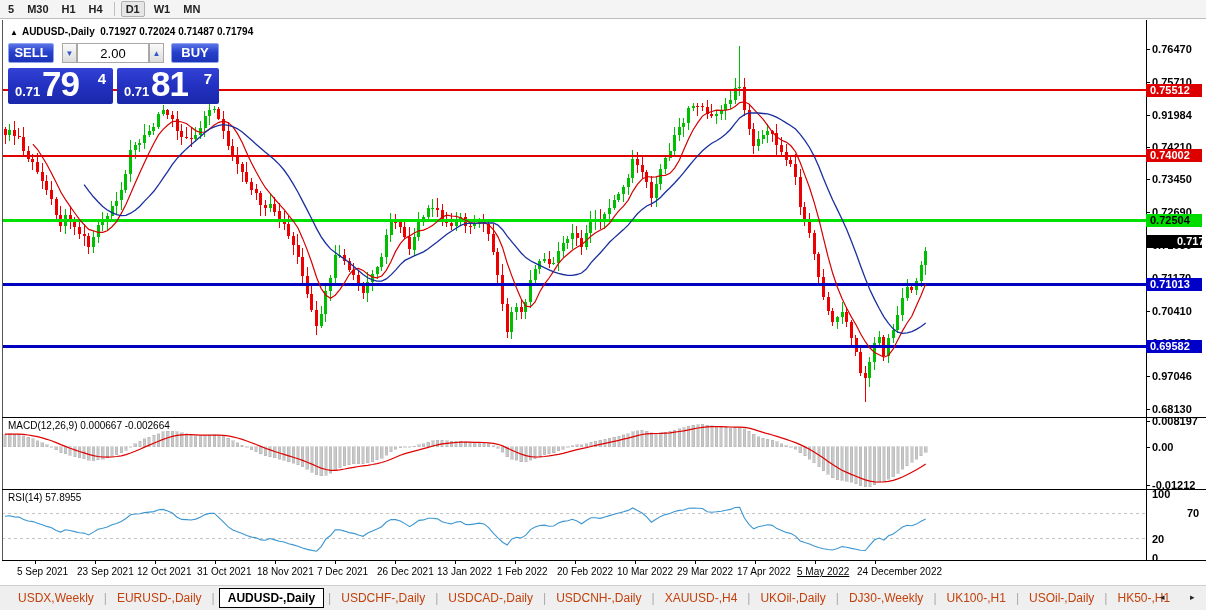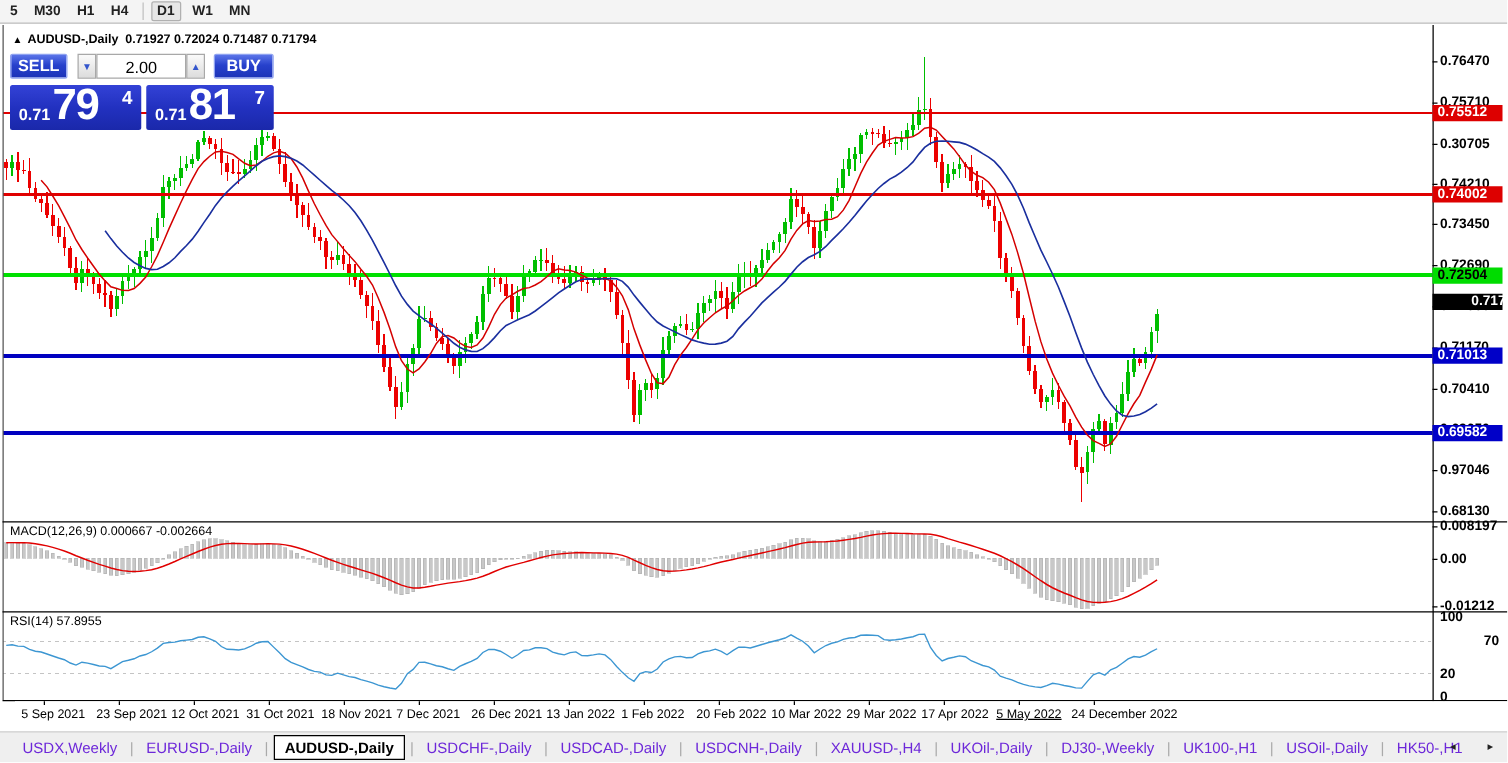--- a/index.html
+++ b/index.html
@@ -44,21 +44,21 @@
              font-size:11px; font-weight:700; padding-left:4px; white-space:nowrap; }
 
   
   #date-axis { position:absolute; left:12px; top:561px; width:1206px; height:24px; background:#fff; }
   .x-label { position:absolute; top:5px; font-size:10px; color:#000; white-space:nowrap; }
   .x-tick  { position:absolute; top:0; width:1px; height:3px; background:#000; }
 
   
   #tab-bar { position:absolute; left:0; top:585px; width:1206px; height:25px; background:#efefef;
              border-top:1px solid #cfcfcf; display:flex; align-items:center; padding-left:12px; }
-  .tab { font-size:12px; color:#6d28d9; padding:3px 6px; white-space:nowrap; cursor:pointer; }
+  .tab { font-size:12px; color:#c2410c; padding:3px 6px; white-space:nowrap; cursor:pointer; }
   .tab.active { background:#fff; color:#000; border:1px solid #000; font-weight:600; padding:2px 8px; }
   .tab-sep { color:#aaa; font-size:12px; margin:0 4px; }
   .tab-scroll { position:absolute; font-size:9px; color:#222; cursor:pointer; }
 
   svg { position:absolute; shape-rendering:crispEdges; }
   svg .smooth { shape-rendering:auto; }
 </style>
 </head>
 <body>
 <div id="app">
@@ -739,21 +739,21 @@
     <span class="sup">7</span>
   </div>
 </div>
 
 <div id="y-axis">
       <div class="y-tick-dash" style="top: 49px;"></div>
       <div class="y-tick-label" style="top: 43px;">0.76470</div>
       <div class="y-tick-dash" style="top: 81.8016px;"></div>
       <div class="y-tick-label" style="top: 75.8016px;">0.75710</div>
       <div class="y-tick-dash" style="top: 114.603px;"></div>
-      <div class="y-tick-label" style="top: 108.603px;">0.30705</div>
+      <div class="y-tick-label" style="top: 108.603px;">0.91984</div>
       <div class="y-tick-dash" style="top: 146.542px;"></div>
       <div class="y-tick-label" style="top: 140.542px;">0.74210</div>
       <div class="y-tick-dash" style="top: 179.343px;"></div>
       <div class="y-tick-label" style="top: 173.343px;">0.73450</div>
       <div class="y-tick-dash" style="top: 212.145px;"></div>
       <div class="y-tick-label" style="top: 206.145px;">0.72690</div>
       <div class="y-tick-dash" style="top: 244.946px;"></div>
       <div class="y-tick-label" style="top: 238.946px;">0.71930</div>
       <div class="y-tick-dash" style="top: 277.748px;"></div>
       <div class="y-tick-label" style="top: 271.748px;">0.71170</div>

